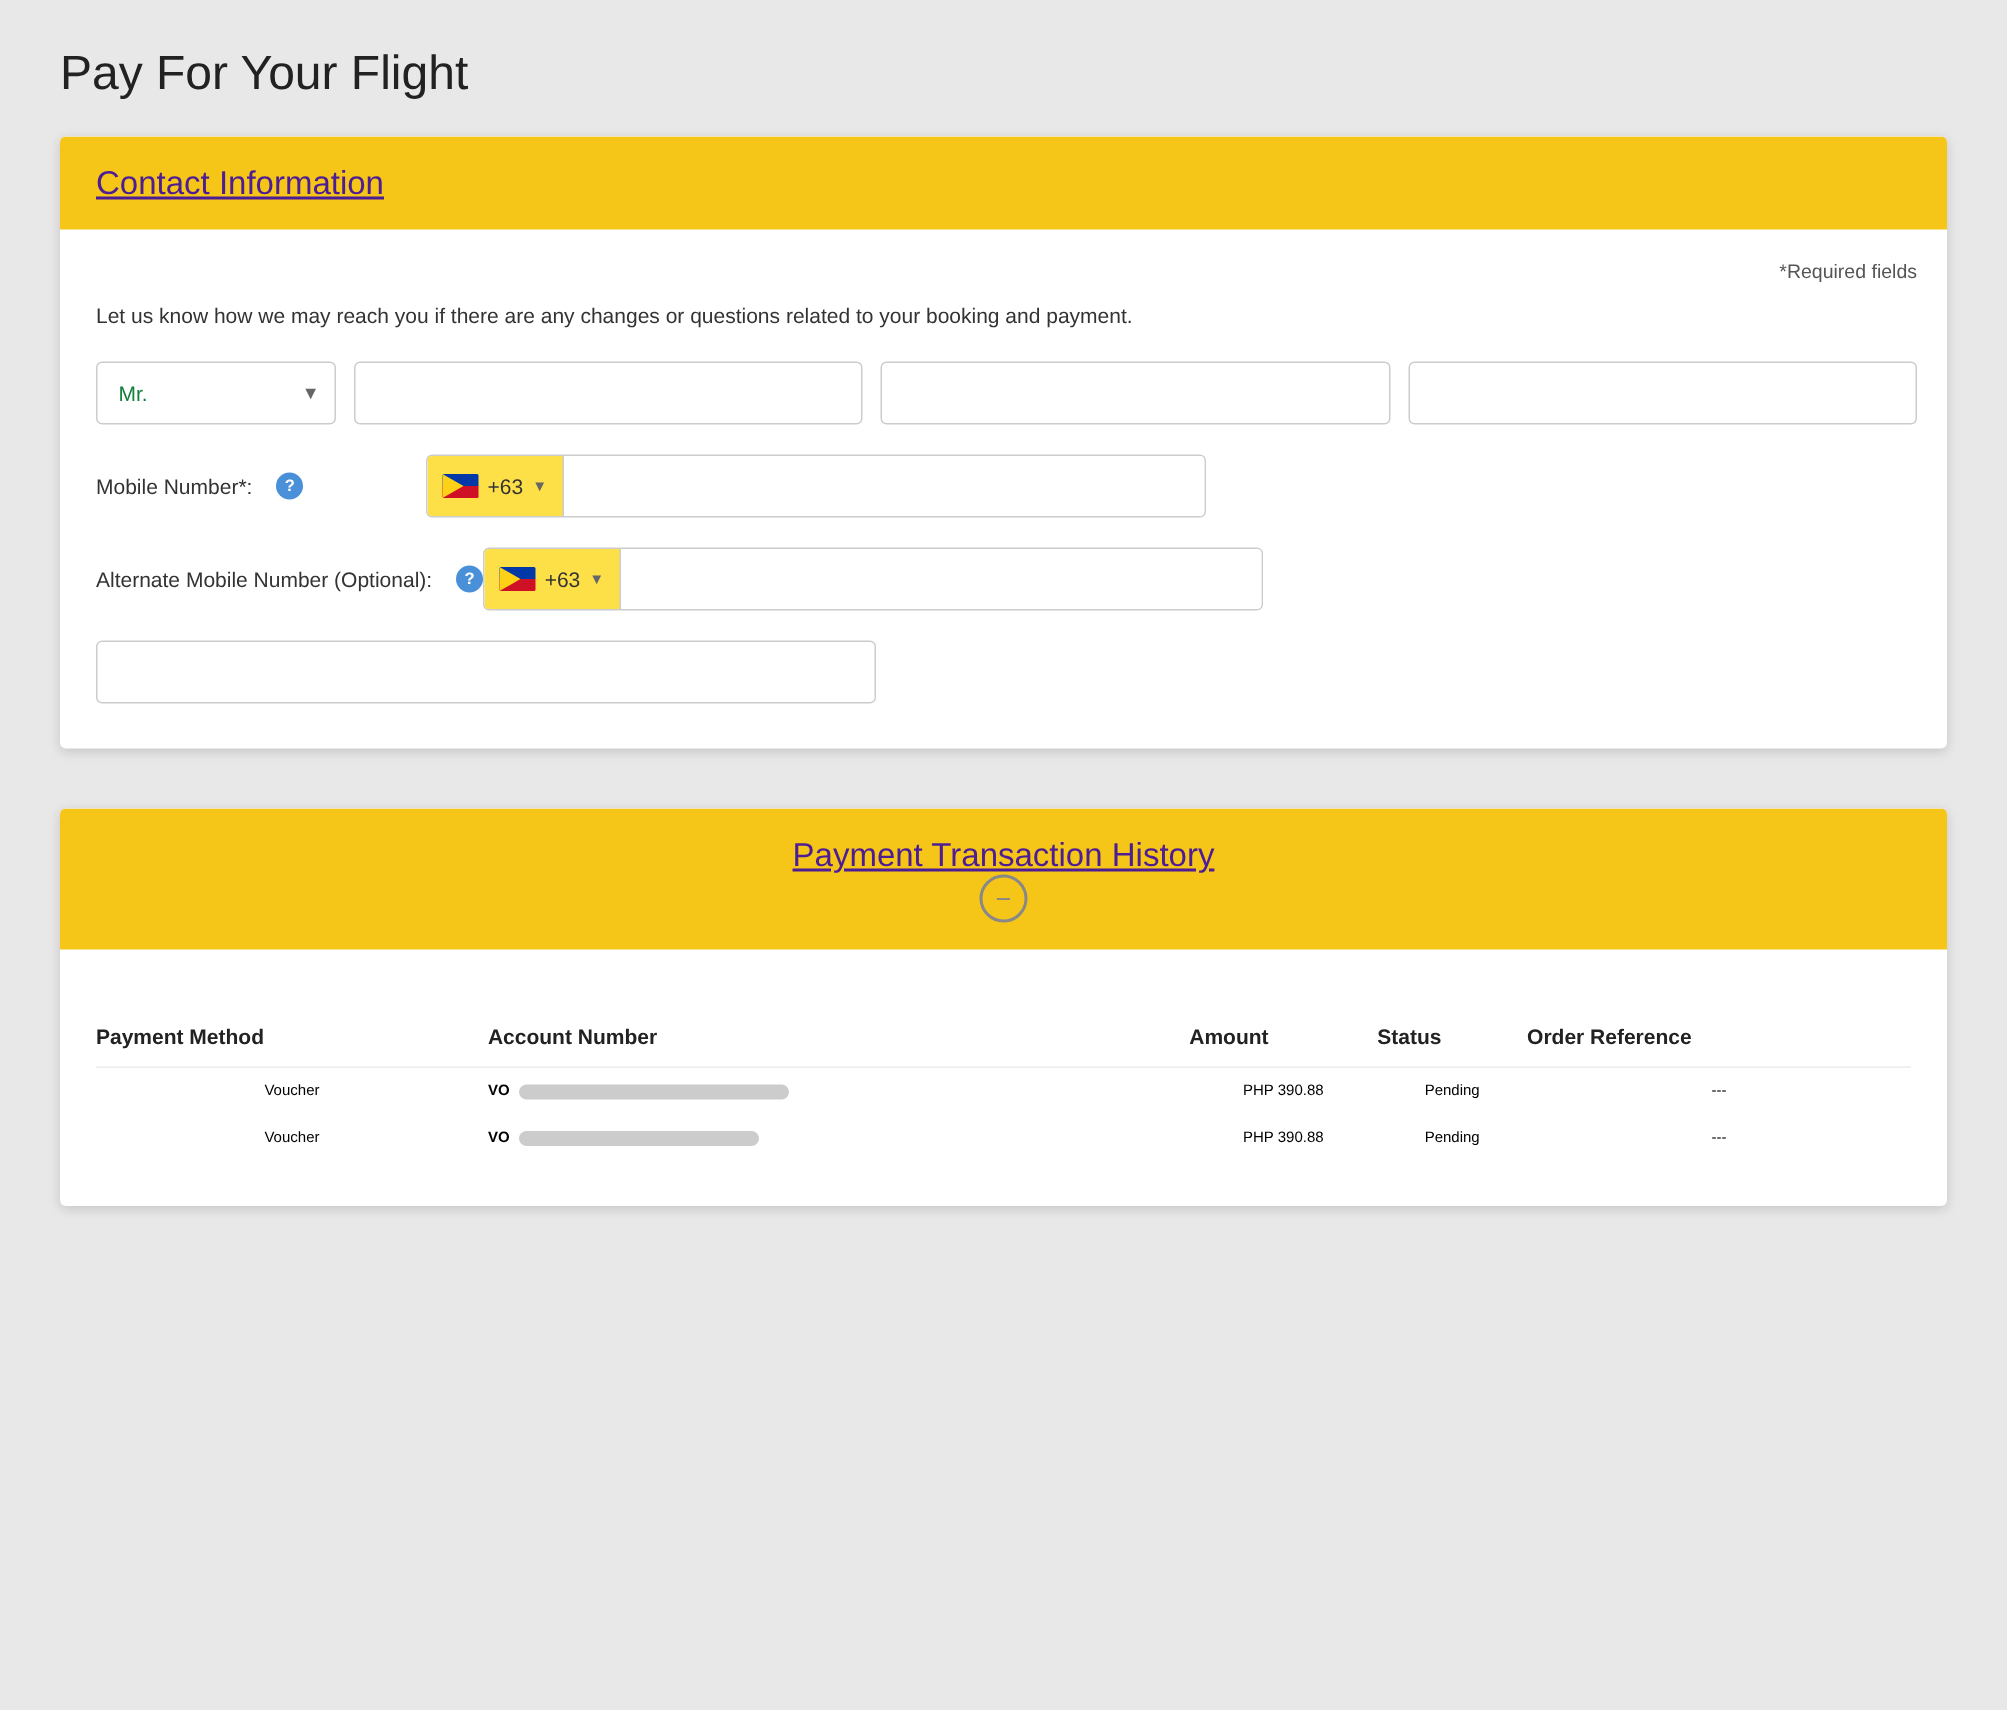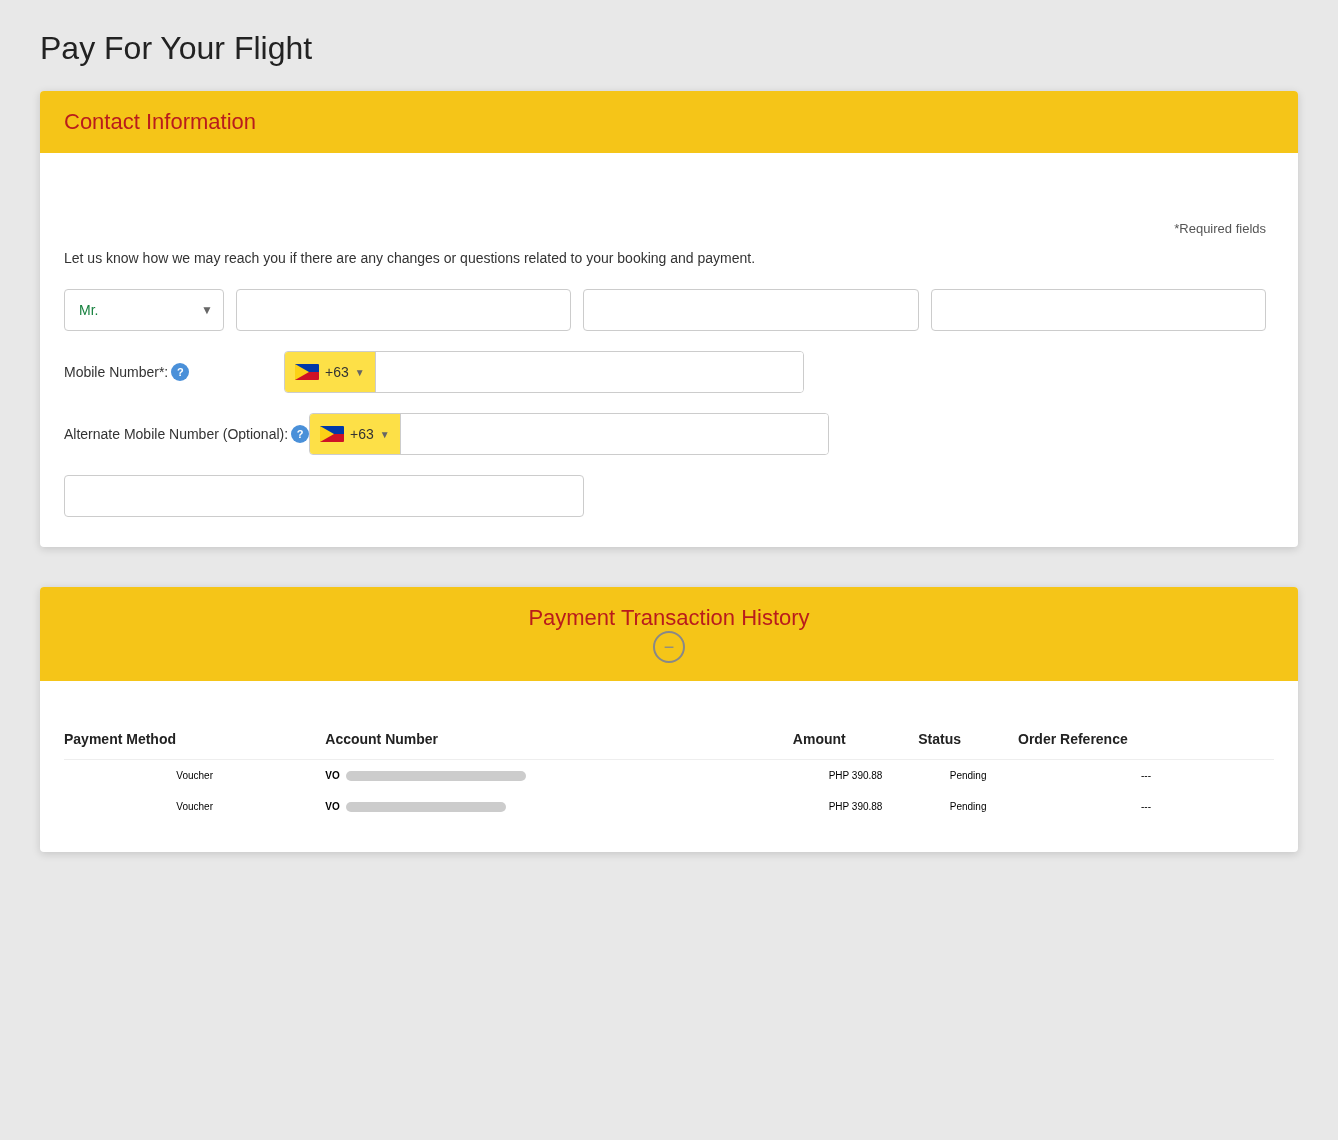--- a/index.html
+++ b/index.html
@@ -23,25 +23,25 @@
       margin-bottom: 40px;
       overflow: hidden;
     }
     .card-header {
       background: #f5c518;
       padding: 18px 24px;
     }
     .card-header-title {
       font-size: 22px;
       font-weight: 500;
-      color: #b91c1c;
+      color: #4c1d95;
+      text-decoration: underline;
     }
     .card-body {
-      padding: 20px 32px 30px 24px;
-      margin-top: 48px;
+      padding: 20px 20px 30px 24px;
     }
     .required-note {
       text-align: right;
       color: #555;
       font-size: 13px;
       margin-bottom: 12px;
     }
     .info-text {
       font-size: 14px;
       color: #333;
@@ -99,21 +99,21 @@
       align-items: center;
       margin-bottom: 20px;
       gap: 0;
     }
     .field-label {
       font-size: 14px;
       color: #333;
       min-width: 220px;
       display: flex;
       align-items: center;
-      gap: 3px;
+      gap: 16px;
     }
     .help-icon {
       display: inline-flex;
       align-items: center;
       justify-content: center;
       width: 18px;
       height: 18px;
       border-radius: 50%;
       background: #4a90d9;
       color: white;

